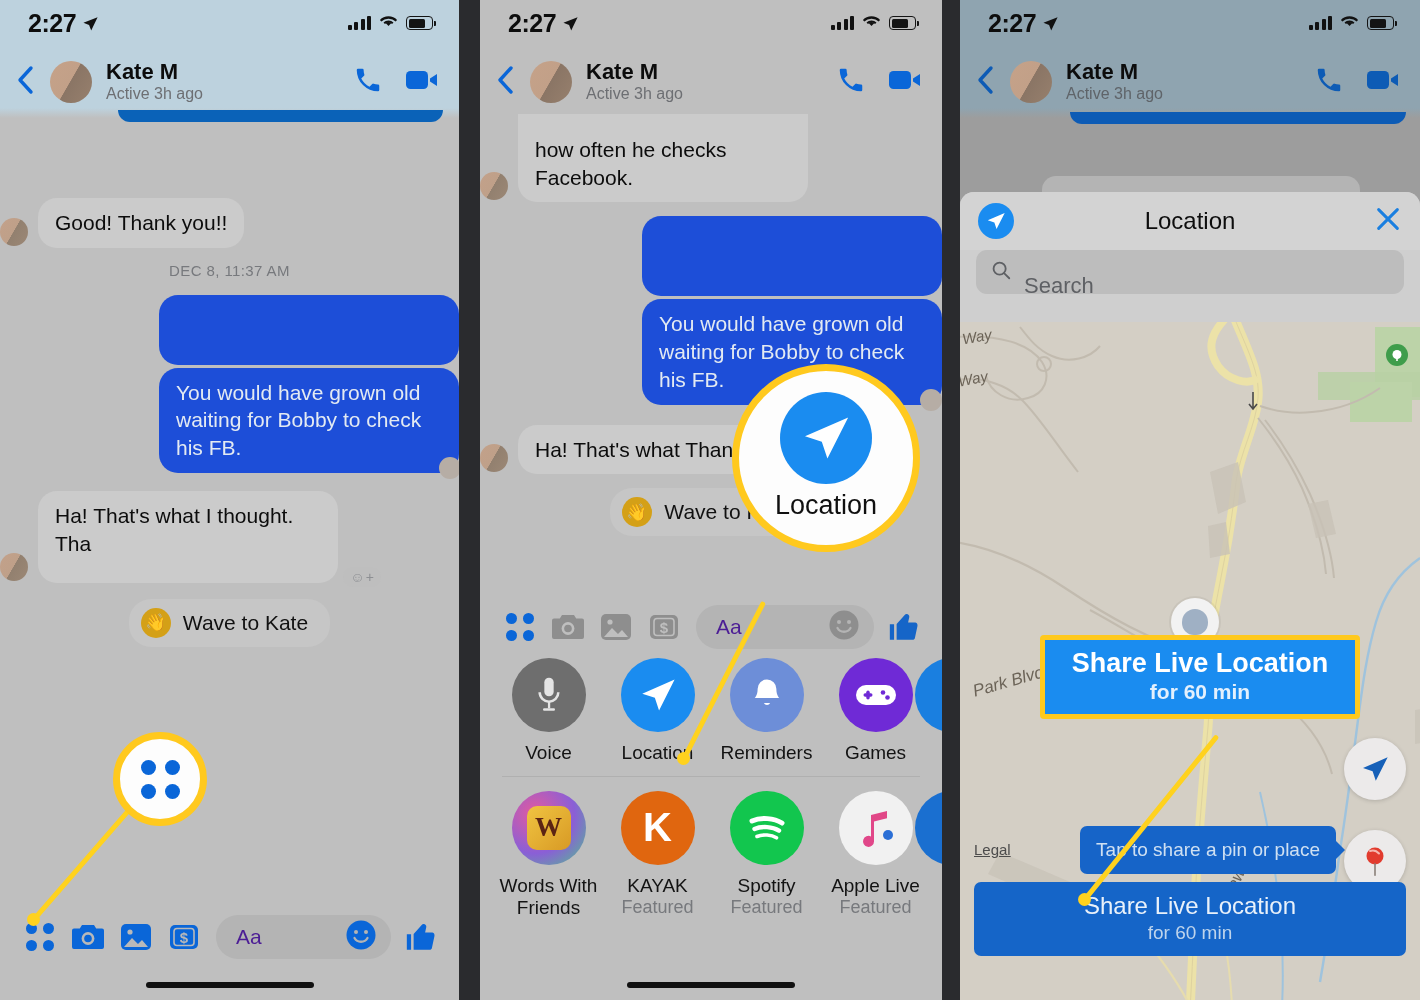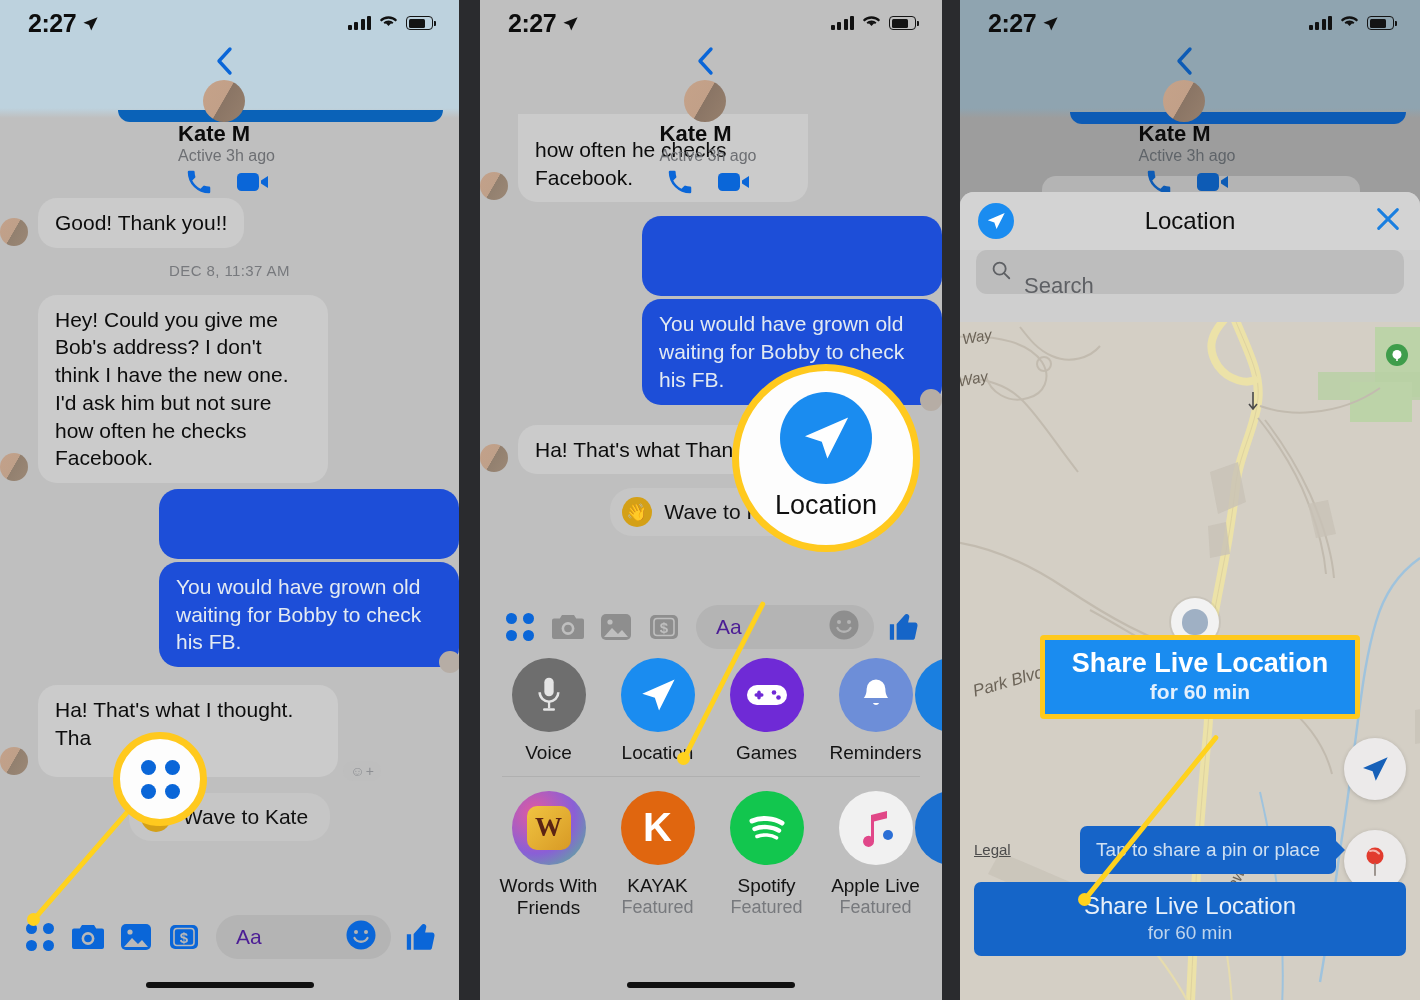--- a/index.html
+++ b/index.html
@@ -30,21 +30,21 @@
   .bars i { width: 4px; background: #111; border-radius: 1px; display: block; }
   .bars i:nth-child(1){height:5px;} .bars i:nth-child(2){height:8px;}
   .bars i:nth-child(3){height:11px;} .bars i:nth-child(4){height:14px;}
   .batt { width: 27px; height: 14px; border: 1.8px solid #141414; border-radius: 4px; position: relative; padding: 1.5px;}
   .batt::after{content:"";position:absolute;right:-4px;top:4px;width:2px;height:5px;background:#141414;border-radius:0 1px 1px 0;}
   .batt span{display:block;height:100%;width:75%;background:#141414;border-radius:1.5px;}
 
   
   .chat-header {
     position: absolute; top: 46px; left: 0; right: 0; height: 72px;
-    display: flex; align-items: center; padding: 0 20px 0 14px; z-index: 5; flex-direction: column;
+    display: flex; align-items: center; padding: 0 20px 0 14px; z-index: 5;
   }
   .back-chev { width: 28px; color: #0a66d8; flex:0 0 28px; }
   .avatar { width: 42px; height: 42px; border-radius: 50%; margin: 0 14px 0 8px; flex:0 0 42px;
      background: linear-gradient(120deg,#c5a289 0%, #c2a088 48%, #8a7565 49%, #97806d 100%); }
   .hdr-txt { flex: 1; min-width: 0; }
   .hdr-name { font-size: 22px; font-weight: bold; color: #0c0c0c; line-height: 1.1; }
   .hdr-sub { font-size: 16px; color: #6d6f73; line-height: 1.3; }
   .hdr-actions { display: flex; align-items: center; gap: 22px; }
 
   
@@ -191,24 +191,20 @@
 
       <div style="position:absolute;top:-8px;left:118px;right:16px;height:12px;background:#0a62b8;border-radius:0 0 19px 19px;"></div>
 
       <div class="row" style="margin-top:80px">
         <span class="sm-av"></span>
         <span class="bub in">Good! Thank you!!</span>
       </div>
 
       <div class="daystamp">DEC 8, 11:37 AM</div>
 
-      <div class="row">
-        <span class="sm-av"></span>
-        <span class="bub in" style="max-width:290px">Hey! Could you give me Bob's address? I don't think I have the new one. I'd ask him but not sure how often he checks Facebook.</span>
-      </div>
 
       <div class="row out" style="margin-bottom:3px">
         <span class="bub out" style="width:308px;height:70px;padding:0"></span>
       </div>
       <div class="row out" style="position:relative">
         <span class="bub out" style="width:322px">You would have grown old waiting for Bobby to check his FB.</span>
         <span style="position:absolute;right:-2px;bottom:-6px;width:22px;height:22px;border-radius:50%;background:#b6ada5;"></span>
       </div>
 
       <div class="row" style="margin-top:18px;position:relative">
@@ -433,39 +429,39 @@
         </span>
         <span class="appcell">
           <span class="appic" style="background:#1a8cf0">
             <svg width="42" height="42" viewBox="0 0 24 24">
                 <path d="M21.5 3.2 3 11.3l7.2 2.3 2.4 7.2z" fill="#fff"></path>
               </svg>
           </span>
           <span class="applbl">Location</span>
         </span>
         <span class="appcell">
+          <span class="appic" style="background:#6d8ed8">
+            <svg width="34" height="38" viewBox="0 0 24 26">
+                <path d="M12 2a6.6 6.6 0 0 0-6.6 6.6c0 5-2.2 6.6-2.2 6.6h17.6s-2.2-1.6-2.2-6.6A6.6 6.6 0 0 0 12 2z" fill="#fff"></path>
+                <path d="M9.8 18.6a2.4 2.4 0 0 0 4.4 0z" fill="#fff"></path>
+              </svg>
+          </span>
+          <span class="applbl">Reminders</span>
+        </span>
+        <span class="appcell">
           <span class="appic" style="background:#6f2ad6">
             <svg width="44" height="30" viewBox="0 0 44 30">
                 <rect x="2" y="5" width="40" height="20" rx="10" fill="#fff"></rect>
                 <rect x="9.5" y="13.3" width="9" height="3.4" rx="1.7" fill="#6f2ad6"></rect>
                 <rect x="12.3" y="10.5" width="3.4" height="9" rx="1.7" fill="#6f2ad6"></rect>
                 <circle cx="29" cy="12.5" r="2.3" fill="#6f2ad6"></circle>
                 <circle cx="33.5" cy="17.5" r="2.3" fill="#6f2ad6"></circle>
               </svg>
           </span>
           <span class="applbl">Games</span>
-        </span>
-        <span class="appcell">
-          <span class="appic" style="background:#6d8ed8">
-            <svg width="34" height="38" viewBox="0 0 24 26">
-                <path d="M12 2a6.6 6.6 0 0 0-6.6 6.6c0 5-2.2 6.6-2.2 6.6h17.6s-2.2-1.6-2.2-6.6A6.6 6.6 0 0 0 12 2z" fill="#fff"></path>
-                <path d="M9.8 18.6a2.4 2.4 0 0 0 4.4 0z" fill="#fff"></path>
-              </svg>
-          </span>
-          <span class="applbl">Reminders</span>
         </span>
         <span class="appcell" style="width:50px;flex:0 0 50px">
           <span class="appic" style="background:#1a7fe0;width:74px;height:74px;margin-left:-6px"></span>
         </span>
       </div>
 
       <div class="drawer-sep"></div>
 
       <div class="approw">
         <span class="appcell">

